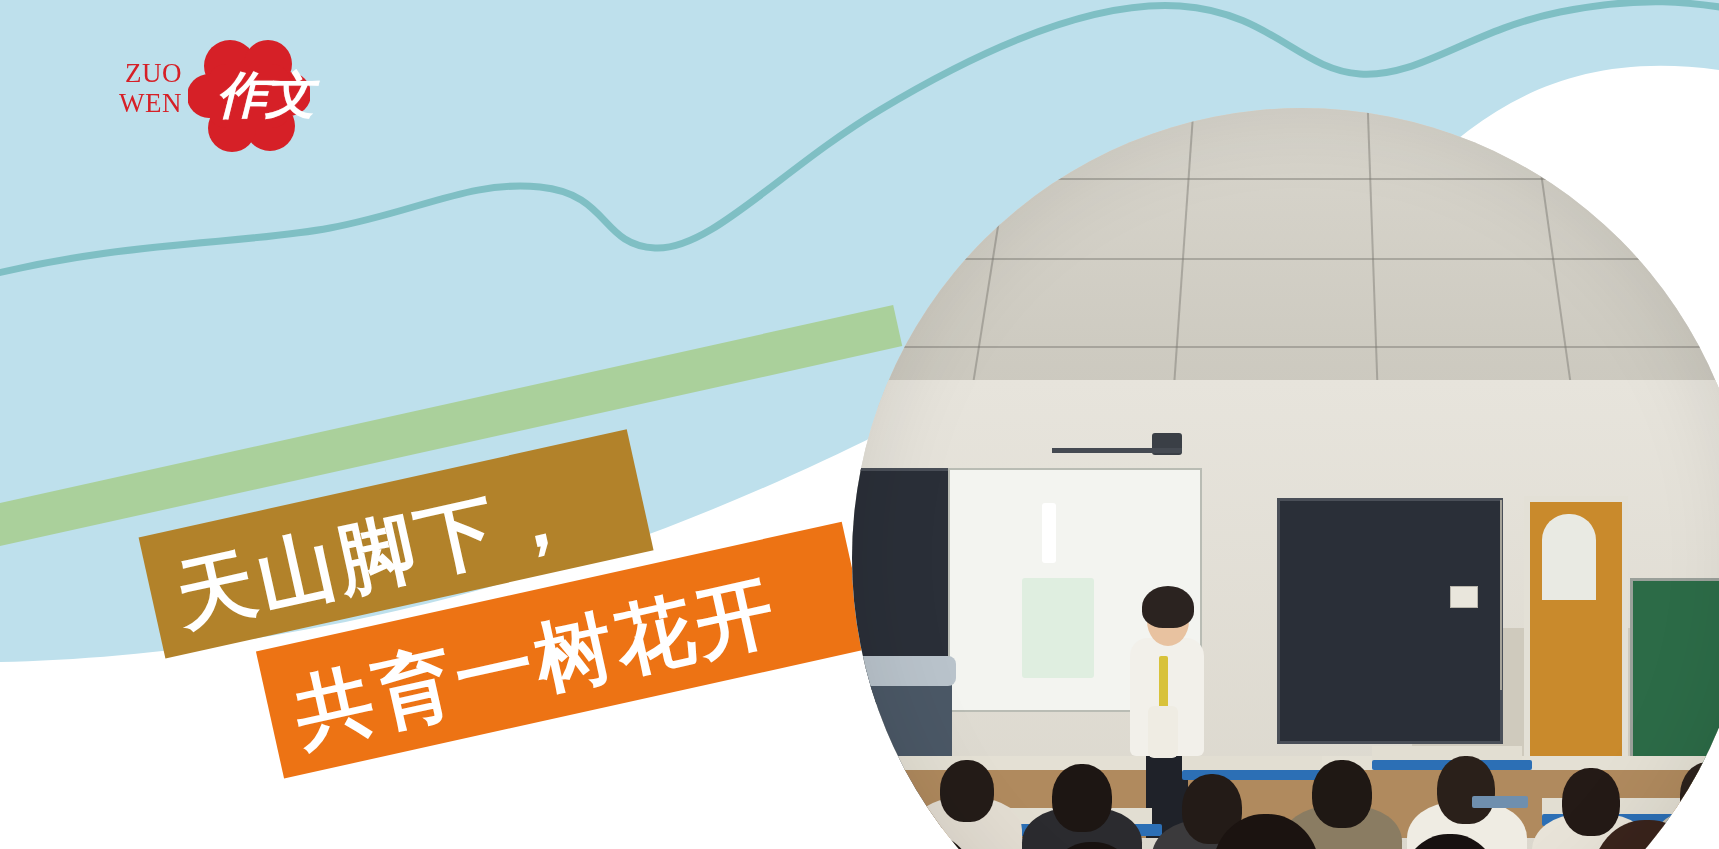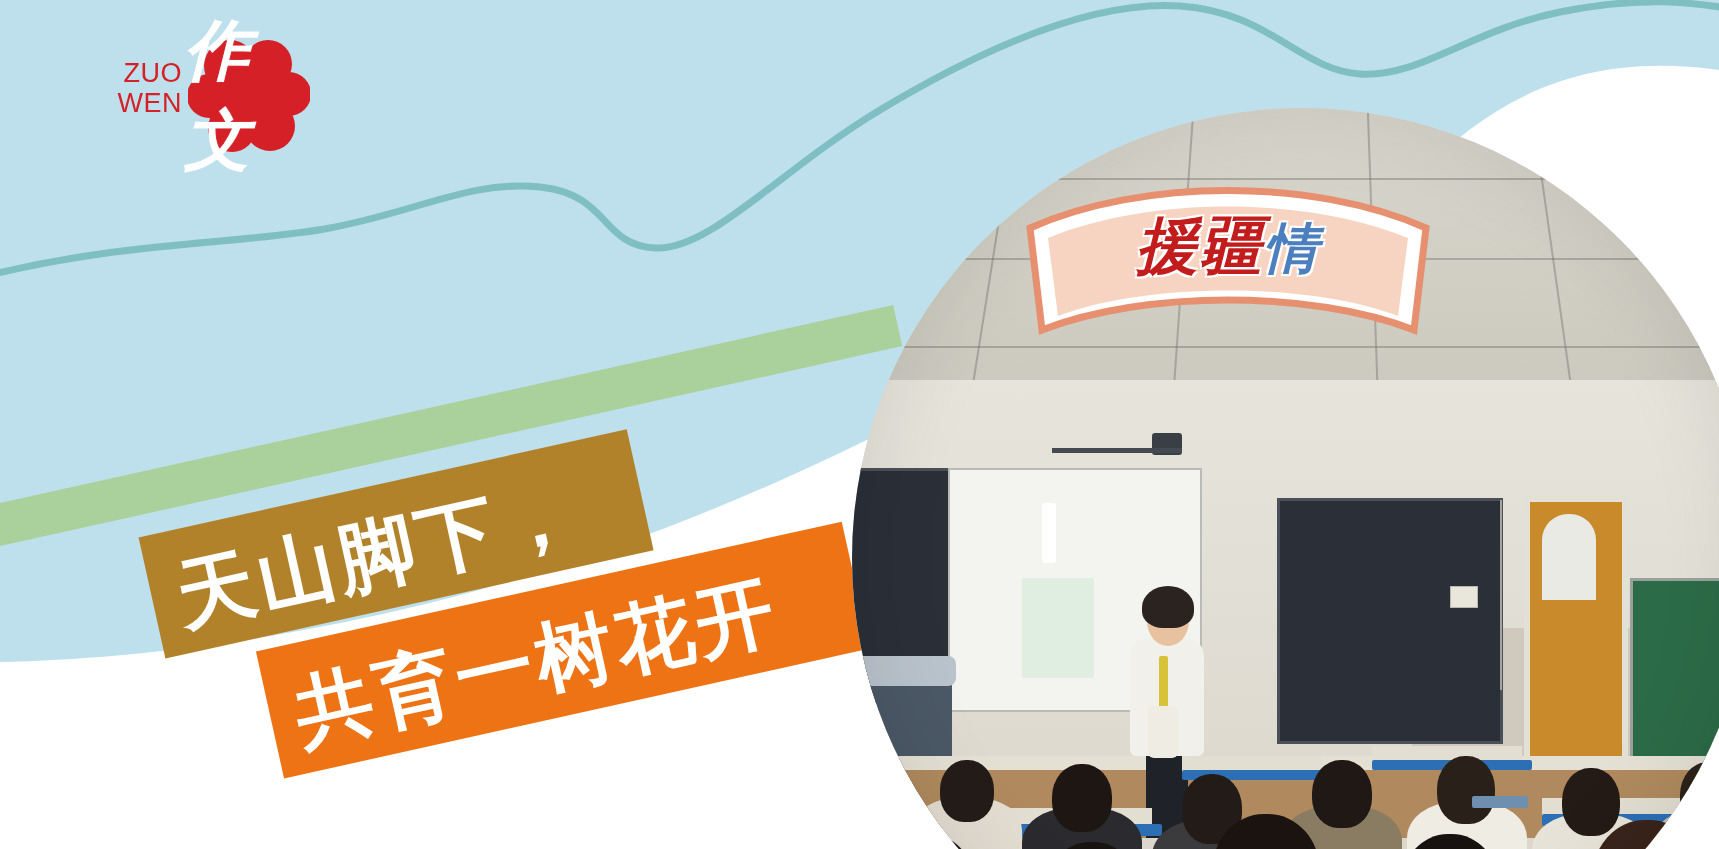--- a/index.html
+++ b/index.html
@@ -38,39 +38,39 @@
     left: 12px;
     top: 20px;
     width: 92px;
     text-align: right;
     color: #D62027;
     font-size: 27px;
     line-height: 30px;
     letter-spacing: 0.5px;
     font-family: "Liberation Sans", "DejaVu Sans", sans-serif;
   }
-  .logo-pinyin span { display: block; }
+  .logo-pinyin span { display: block; font-family: Liberation Serif, serif; }
   .logo-blossom {
     position: absolute;
     left: 110px;
     top: 0px;
     width: 122px;
     height: 115px;
   }
   .logo-cn {
     position: absolute;
-    left: 106px;
+    left: 126px;
     top: 0px;
     width: 122px;
     height: 115px;
     display: flex;
     align-items: center;
     justify-content: center;
     color: #ffffff;
-    font-size: 66px;
+    font-size: 50px;
     font-weight: bold;
     letter-spacing: -2px;
     font-family: Liberation Serif, serif;
     font-style: italic;
     text-shadow: 0 0 1px rgba(255,255,255,0.6);
   }
 
   
   .band {
     position: absolute;
@@ -408,23 +408,14 @@
 
       <div class="head" style="left:740px;top:712px;width:110px;height:122px;background:#3a241c;"></div>
 
       <div style="position:absolute;left:620px;top:688px;width:56px;height:12px;background:#6f8fae;border-radius:2px;"></div>
 
       <div style="position:absolute;inset:0;border-radius:50%;
                   box-shadow: inset 0 0 90px rgba(0,0,0,0.10);"></div>
     </div>
   </div>
 
-  <div class="banner">
-    <svg class="banner-shape" viewBox="0 0 412 150" preserveAspectRatio="none">
-      <path d="M8,42 C120,-8 292,-8 404,42 L392,144 C290,104 122,104 20,144 Z" fill="#FFFFFF" stroke="#E79070" stroke-width="7"></path>
-      <path d="M26,52 C128,10 284,10 386,52 L376,130 C286,96 126,96 36,130 Z" fill="#F6D4C1"></path>
-    </svg>
-    <div class="banner-text">
-      <span class="bt-red">援疆</span><span class="bt-blue">情</span>
-    </div>
-  </div>
 
 </div>
 
 </body></html>

